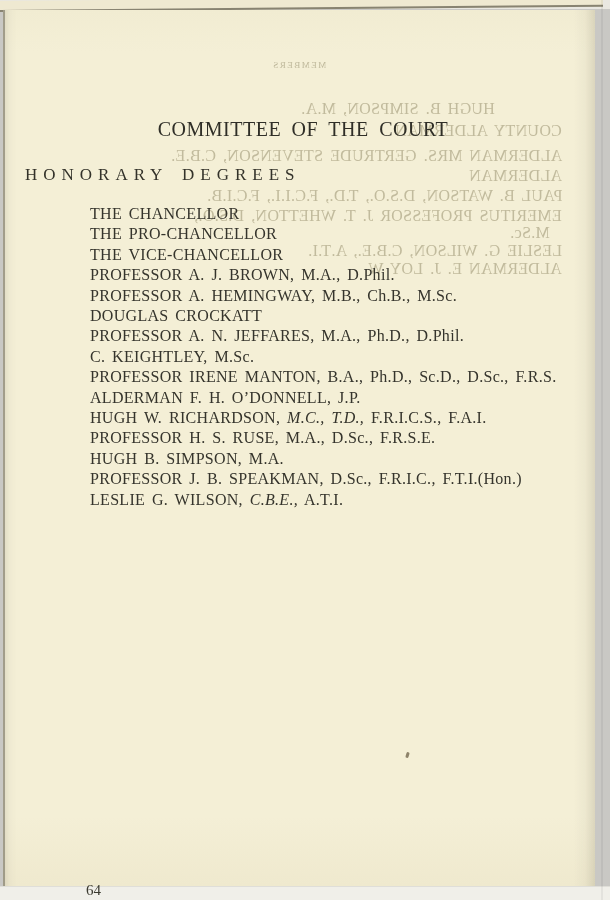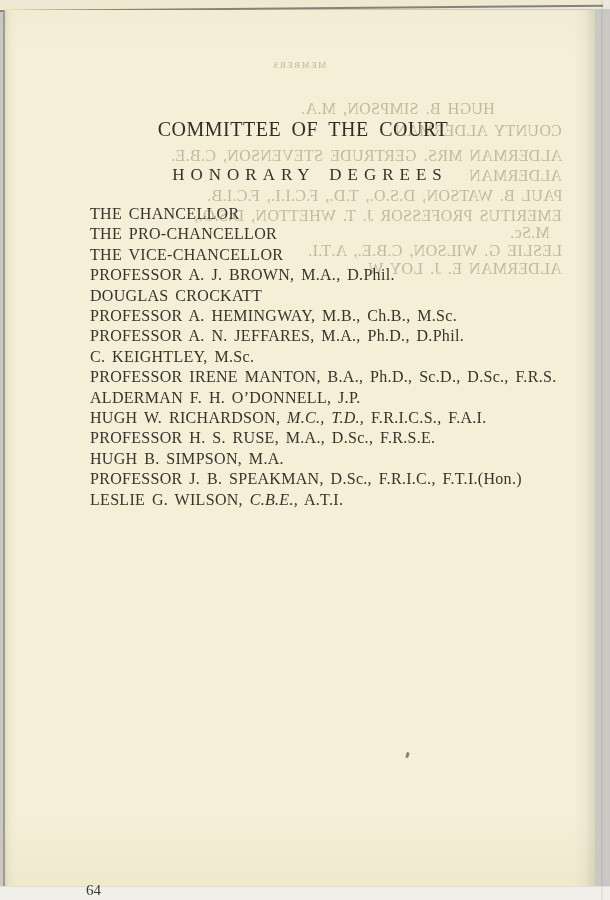--- a/index.html
+++ b/index.html
@@ -29,21 +29,20 @@
       linear-gradient(180deg, #f1ecd2 0, var(--paper,#f4efd6) 42px, var(--paper,#f4efd6) 92%, #efe9ce 100%);
   }
   .title{
     position:absolute;top:108px;left:0;width:100%;padding-left:6px;box-sizing:border-box;
     text-align:center;
     font-size:20px;letter-spacing:0.5px;word-spacing:5px;
     color:#2f2e27;
   }
   .subtitle{
     position:absolute;top:155px;left:0;width:100%;padding-left:20px;box-sizing:border-box;
-    text-align:center;
     font-size:17px;letter-spacing:6px;word-spacing:4px;
     color:#33322a;
   }
   .members-list{
     position:absolute;top:194px;left:85px;right:20px;
     font-size:16px;line-height:20.4px;
     letter-spacing:0.3px;word-spacing:2.5px;
     color:var(--ink,#35342c);
     white-space:nowrap;
   }
@@ -103,22 +102,22 @@
 
     <div class="title">COMMITTEE OF THE COURT</div>
 
     <div class="subtitle">HONORARY DEGREES</div>
 
     <div class="members-list">
         <div class="member-line"><span>THE CHANCELLOR</span></div>
         <div class="member-line"><span>THE PRO-CHANCELLOR</span></div>
         <div class="member-line"><span>THE VICE-CHANCELLOR</span></div>
         <div class="member-line"><span>PROFESSOR A. J. BROWN, M.A., D.Phil.</span></div>
+        <div class="member-line"><span>PROFESSOR A. HEMINGWAY, M.B., Ch.B., M.Sc.</span></div>
         <div class="member-line"><span>DOUGLAS CROCKATT</span></div>
-        <div class="member-line"><span>PROFESSOR A. HEMINGWAY, M.B., Ch.B., M.Sc.</span></div>
         <div class="member-line"><span>PROFESSOR A. N. JEFFARES, M.A., Ph.D., D.Phil.</span></div>
         <div class="member-line"><span>C. KEIGHTLEY, M.Sc.</span></div>
         <div class="member-line"><span>PROFESSOR IRENE MANTON, B.A., Ph.D., Sc.D., D.Sc., F.R.S.</span></div>
         <div class="member-line"><span>ALDERMAN F. H. O’DONNELL, J.P.</span></div>
         <div class="member-line"><span>HUGH W. RICHARDSON, </span><span class="it">M.C., T.D.,</span><span> F.R.I.C.S., F.A.I.</span></div>
         <div class="member-line"><span>PROFESSOR H. S. RUSE, M.A., D.Sc., F.R.S.E.</span></div>
         <div class="member-line"><span>HUGH B. SIMPSON, M.A.</span></div>
         <div class="member-line"><span>PROFESSOR J. B. SPEAKMAN, D.Sc., F.R.I.C., F.T.I.(Hon.)</span></div>
         <div class="member-line"><span>LESLIE G. WILSON, </span><span class="it">C.B.E.,</span><span> A.T.I.</span></div>
       </div>

